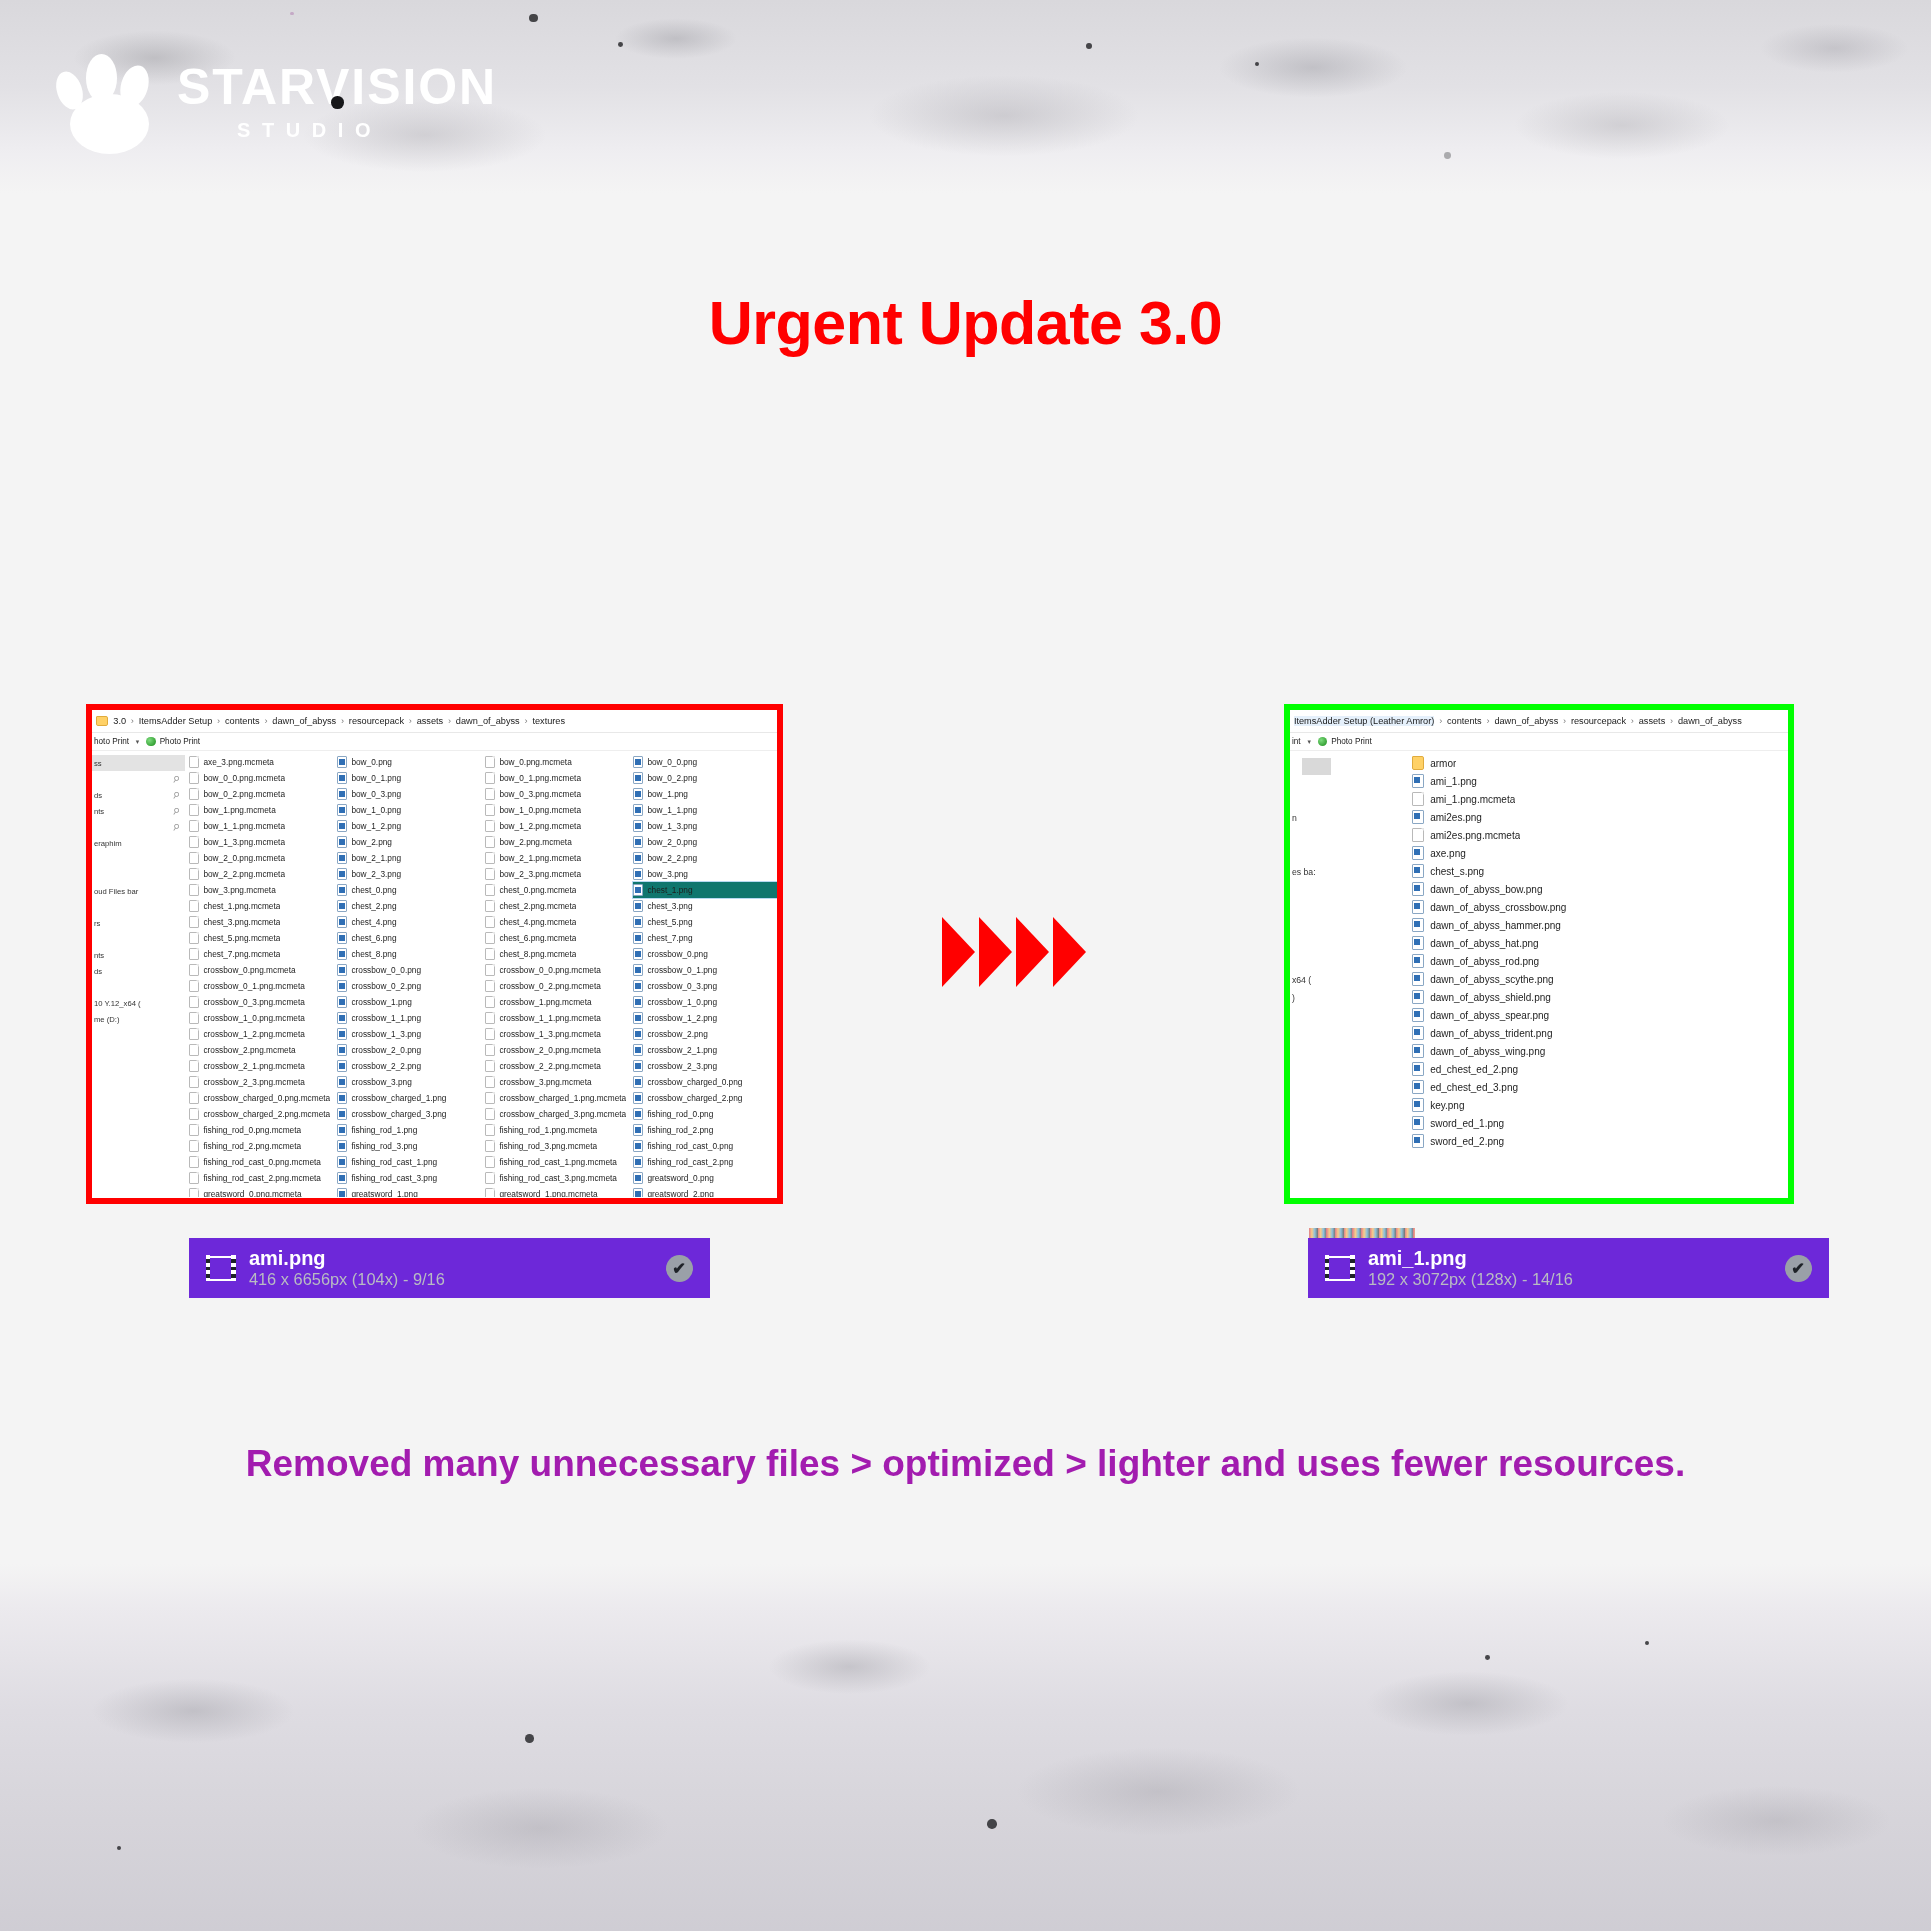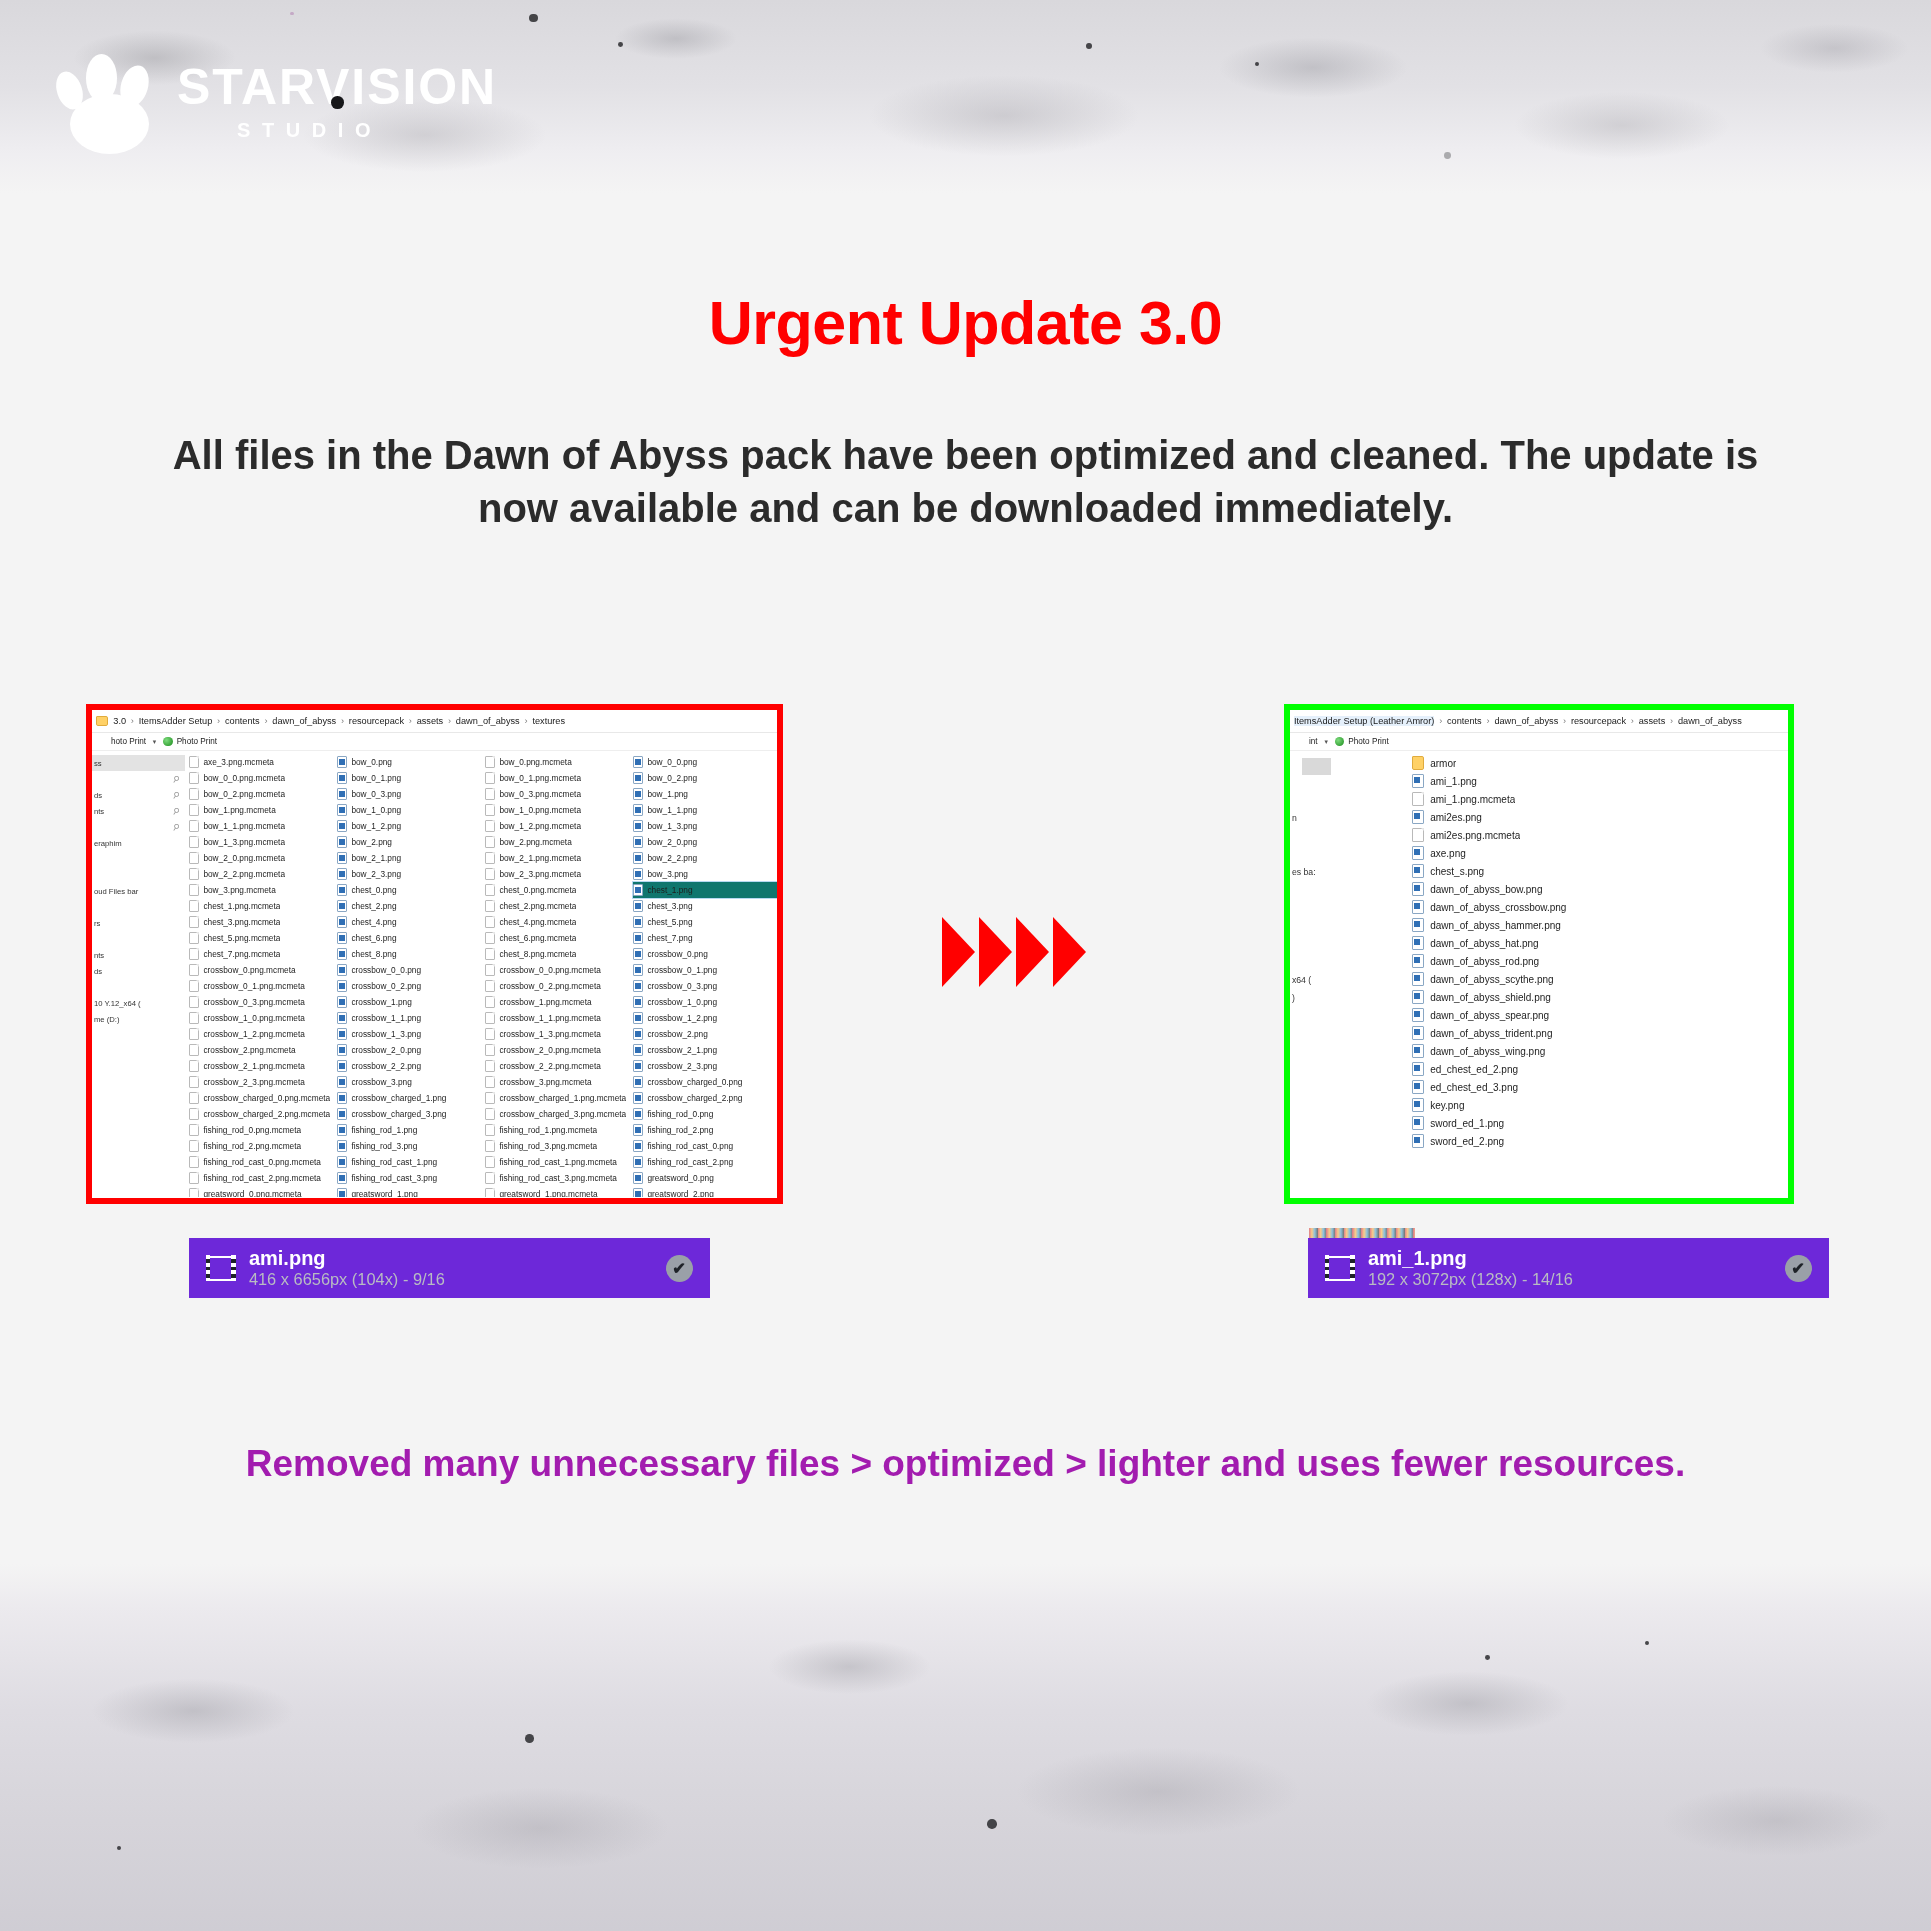--- a/index.html
+++ b/index.html
@@ -78,21 +78,21 @@
   .shell.right { left: 1284px; top: 704px; width: 510px; height: 500px; border: 6.8px solid #00ff00; }
 
   .crumbbar { display: flex; align-items: center; height: 23px; padding: 0 3.9px;
     background: #fff; border-bottom: 1px solid #e8e8e8; }
   .crumb-folder { width: 12.6px; height: 10.6px; margin-right: 4.8px; background: #ffd166;
     border: 1px solid #e0ab3d; border-radius: 1px 1.9px 1.9px 1.9px; flex: none; }
   .crumb { font-size: 9.2px; color: #1a1a1a; white-space: nowrap; }
   .crumb .sep { color: #7a7a7a; margin: 0 4.8px; }
   .crumb .seg.hl { background: #e5f0fb; }
 
-  .toolbar { display: flex; align-items: center; height: 18.3px; padding: 0 19px;
+  .toolbar { display: flex; align-items: center; height: 18.3px; padding: 0 2px;
     font-size: 8.2px; color: #222; border-bottom: 1px solid #eee; background: #fff; }
   .tb-item { margin-right: 6.8px; white-space: nowrap; }
   .tb-caret { font-size: 6.8px; color: #555; margin-right: 6.8px; }
   .tb-ico { width: 9.7px; height: 9.7px; border-radius: 50%;
     background: radial-gradient(circle at 35% 35%, #7ddc7d, #1a8a1a); margin-right: 3.9px; flex: none; }
 
   .body { display: flex; height: calc(100% - 42px); }
 
   
   .navpane { width: 93px; flex: none; position: relative; font-size: 7.7px; color: #333;
@@ -183,21 +183,20 @@
         <span class="t3"></span>
     </div>
     <div class="logo-text">
       <div class="logo-title">STARVISION</div>
       <div class="logo-sub">STUDIO</div>
     </div>
     <div class="logo-dot"></div>
   </div>
 
   <div class="headline">Urgent Update 3.0</div>
-  <div class="subhead">All files in the Dawn of Abyss pack have been optimized and cleaned. The update is now available and can be downloaded immediately.</div>
   <div class="footnote">Removed many unnecessary files &gt; optimized &gt; lighter and uses fewer resources.</div>
 
   <div class="shell left">
     <div class="crumbbar">
       <span class="crumb-folder"></span>
       <span class="crumb" id="crumb-left"><span class="seg">3.0</span><span class="sep">›</span><span class="seg">ItemsAdder Setup</span><span class="sep">›</span><span class="seg">contents</span><span class="sep">›</span><span class="seg">dawn_of_abyss</span><span class="sep">›</span><span class="seg">resourcepack</span><span class="sep">›</span><span class="seg">assets</span><span class="sep">›</span><span class="seg">dawn_of_abyss</span><span class="sep">›</span><span class="seg">textures</span></span>
     </div>
     <div class="toolbar">
       <span class="tb-item">hoto Print</span>
       <span class="tb-caret">▾</span>

